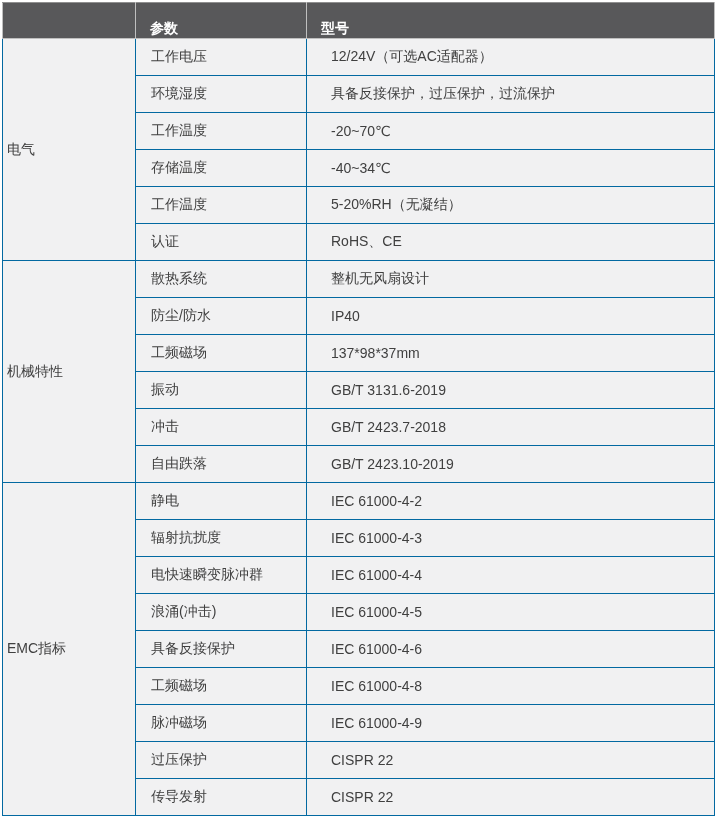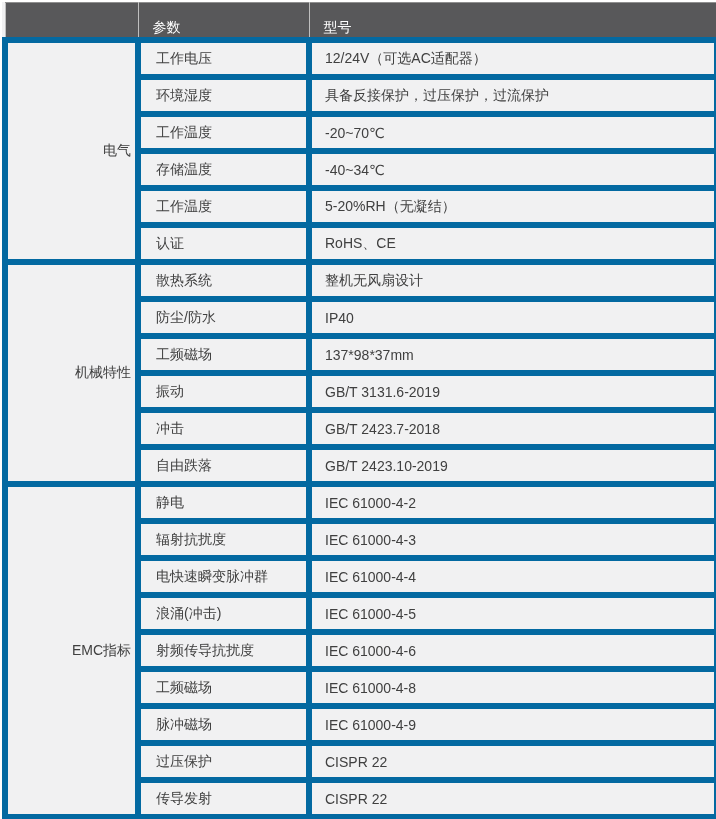--- a/index.html
+++ b/index.html
@@ -19,51 +19,51 @@
     width: 712px;
     border-collapse: collapse;
     table-layout: fixed;
     background: #f1f1f2;
     border: 1px solid #8f8f8f;
   }
   col.c-cat   { width: 133px; }
   col.c-param { width: 171px; }
   col.c-val   { width: 408px; }
   th, td {
-    border: 6px solid #0369a1;
+    border: 1px solid #0369a1;
     box-sizing: border-box;
     overflow: hidden;
     white-space: nowrap;
   }
   thead th {
     background: #58585a;
     color: #ffffff;
-    font-weight: normal;
+    font-weight: bold;
     font-size: 14px;
     text-align: left;
     height: 36px;
     padding: 16px 0 0 14px;
     border: 1px solid #bfbfbf;
     border-top-color: #8f8f8f;
   }
   tbody td {
     height: 37px;
     font-size: 14px;
     color: #404040;
     vertical-align: middle;
   }
   td.category {
-    text-align: right;
+    text-align: left;
     padding: 0 4px;
   }
   td.param {
     padding: 0 6px 0 15px;
   }
   td.value {
-    padding: 0 6px 0 13px;
+    padding: 0 6px 0 24px;
   }
 </style>
 </head>
 <body>
 
 <div class="page">
   <table class="spec">
     <colgroup>
       <col class="c-cat">
       <col class="c-param">
@@ -141,21 +141,21 @@
       </tr>
       <tr>
         <td class="param">电快速瞬变脉冲群</td>
         <td class="value">IEC 61000-4-4</td>
       </tr>
       <tr>
         <td class="param">浪涌(冲击)</td>
         <td class="value">IEC 61000-4-5</td>
       </tr>
       <tr>
-        <td class="param">射频传导抗扰度</td>
+        <td class="param">具备反接保护</td>
         <td class="value">IEC 61000-4-6</td>
       </tr>
       <tr>
         <td class="param">工频磁场</td>
         <td class="value">IEC 61000-4-8</td>
       </tr>
       <tr>
         <td class="param">脉冲磁场</td>
         <td class="value">IEC 61000-4-9</td>
       </tr>

